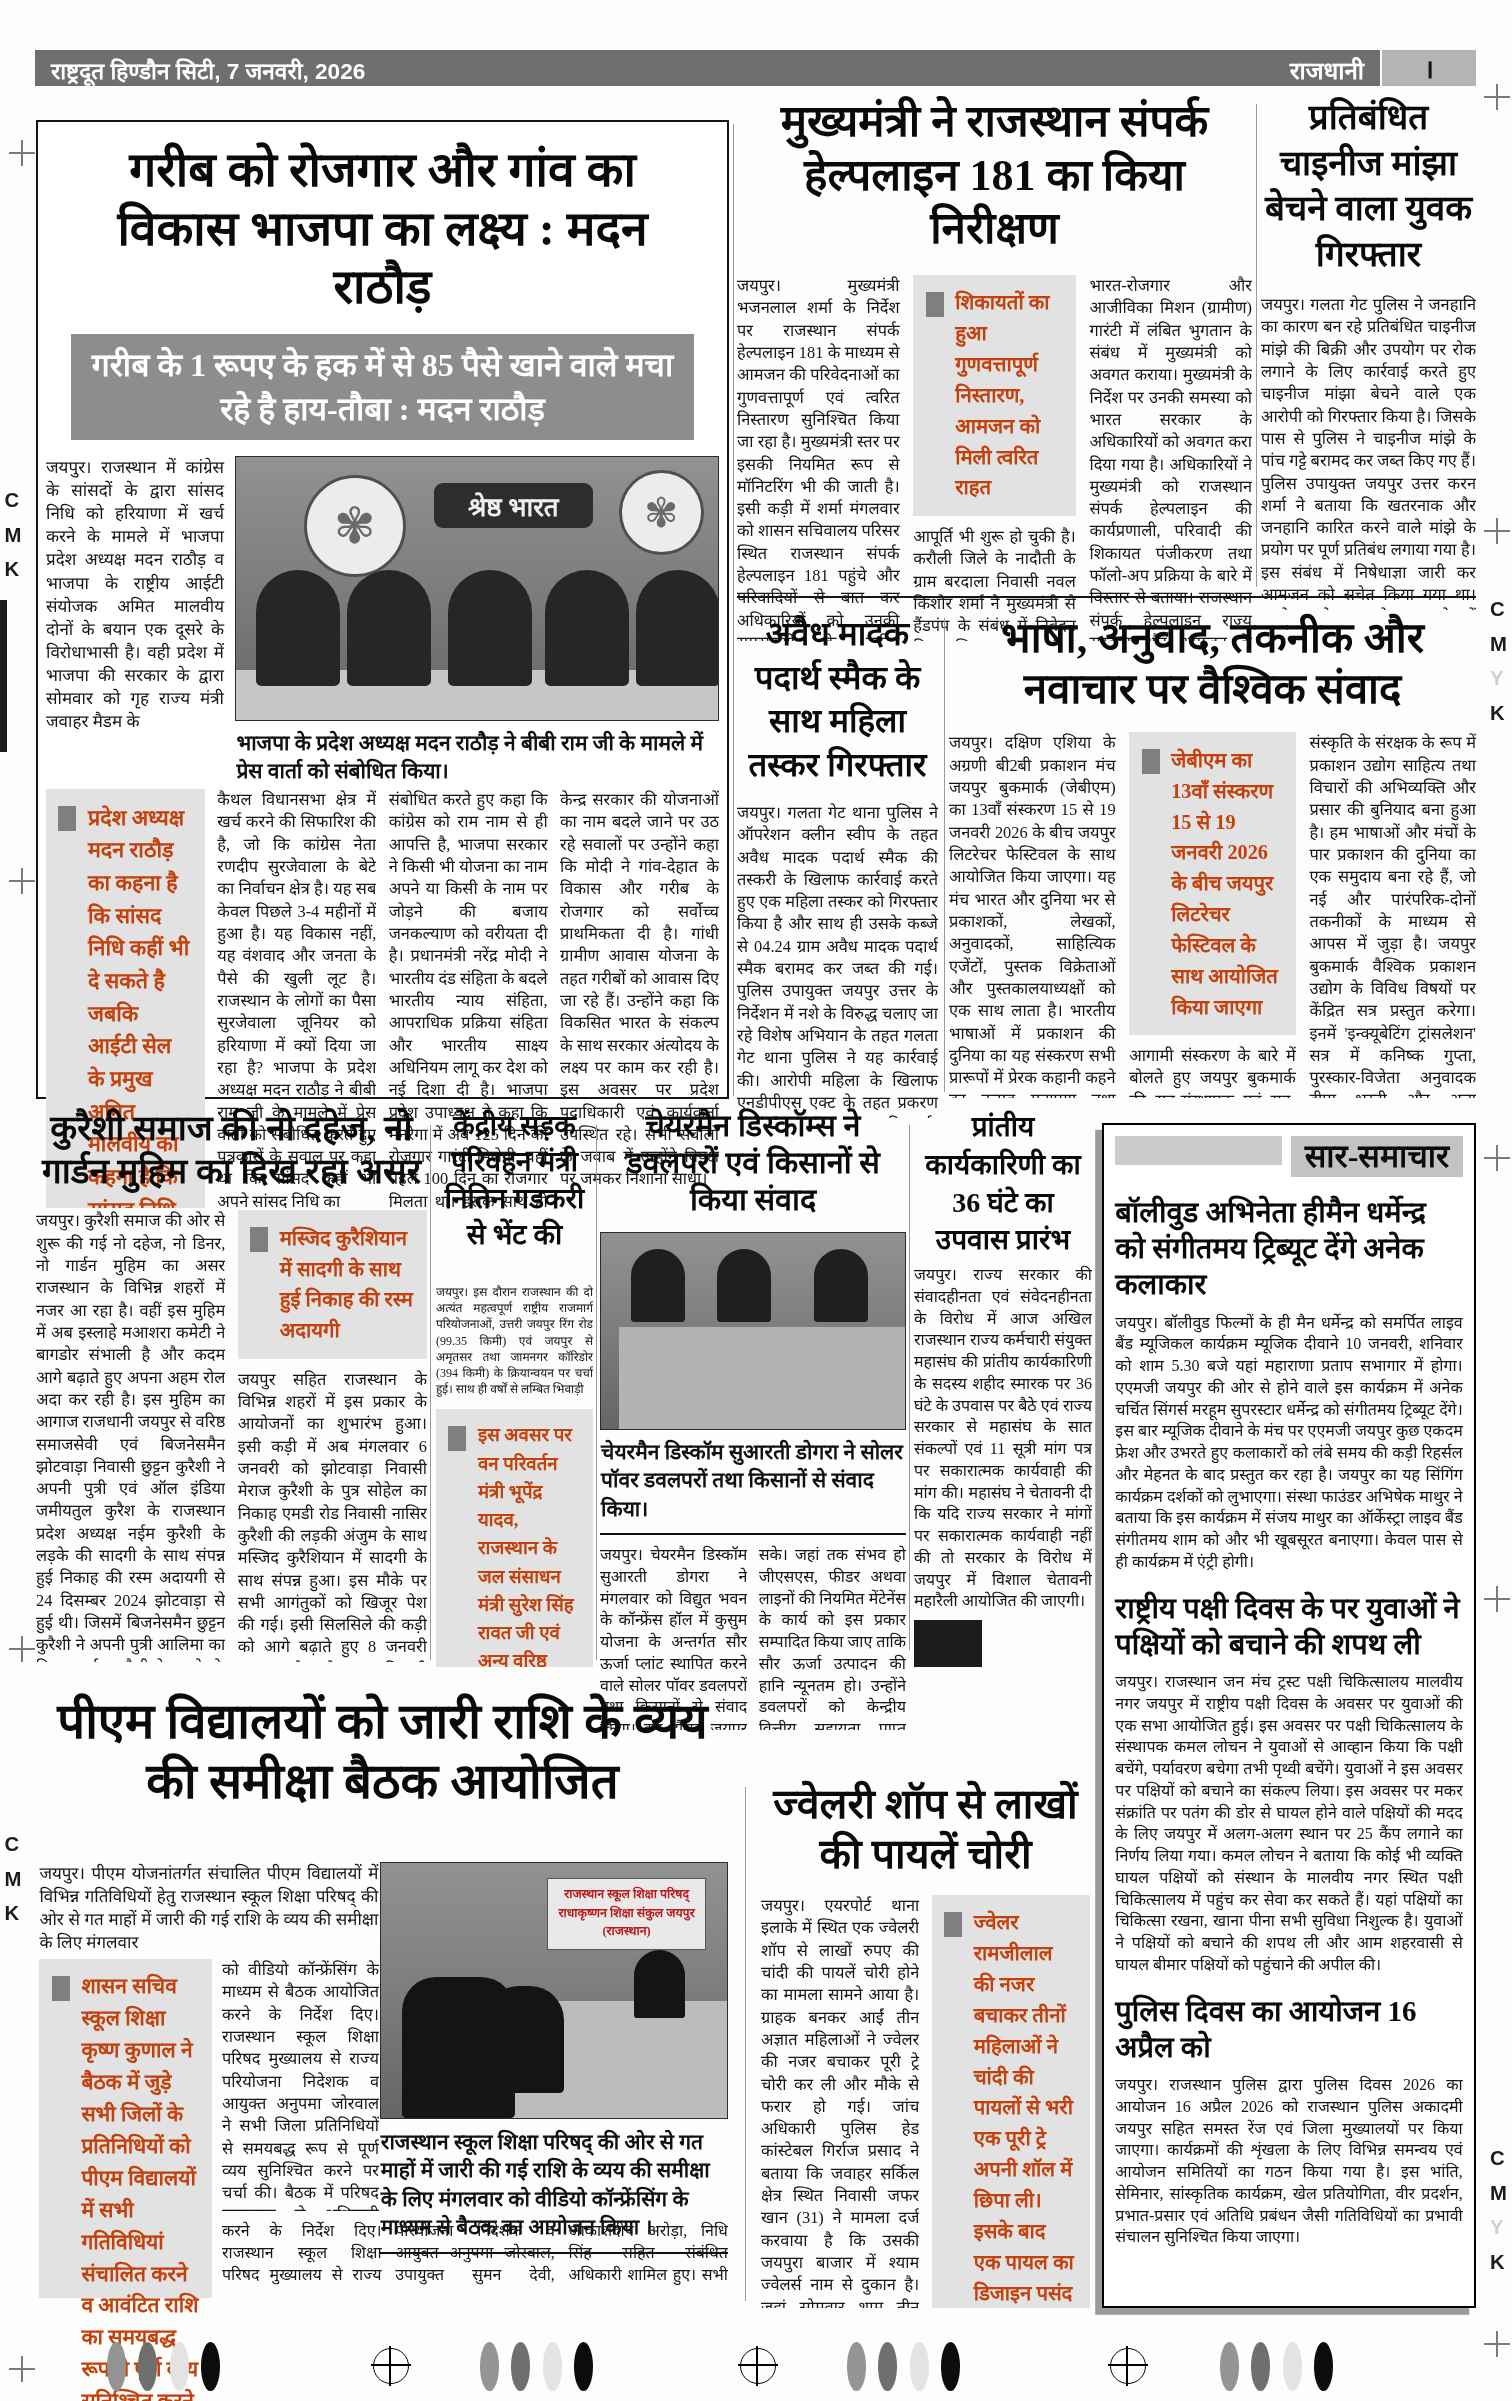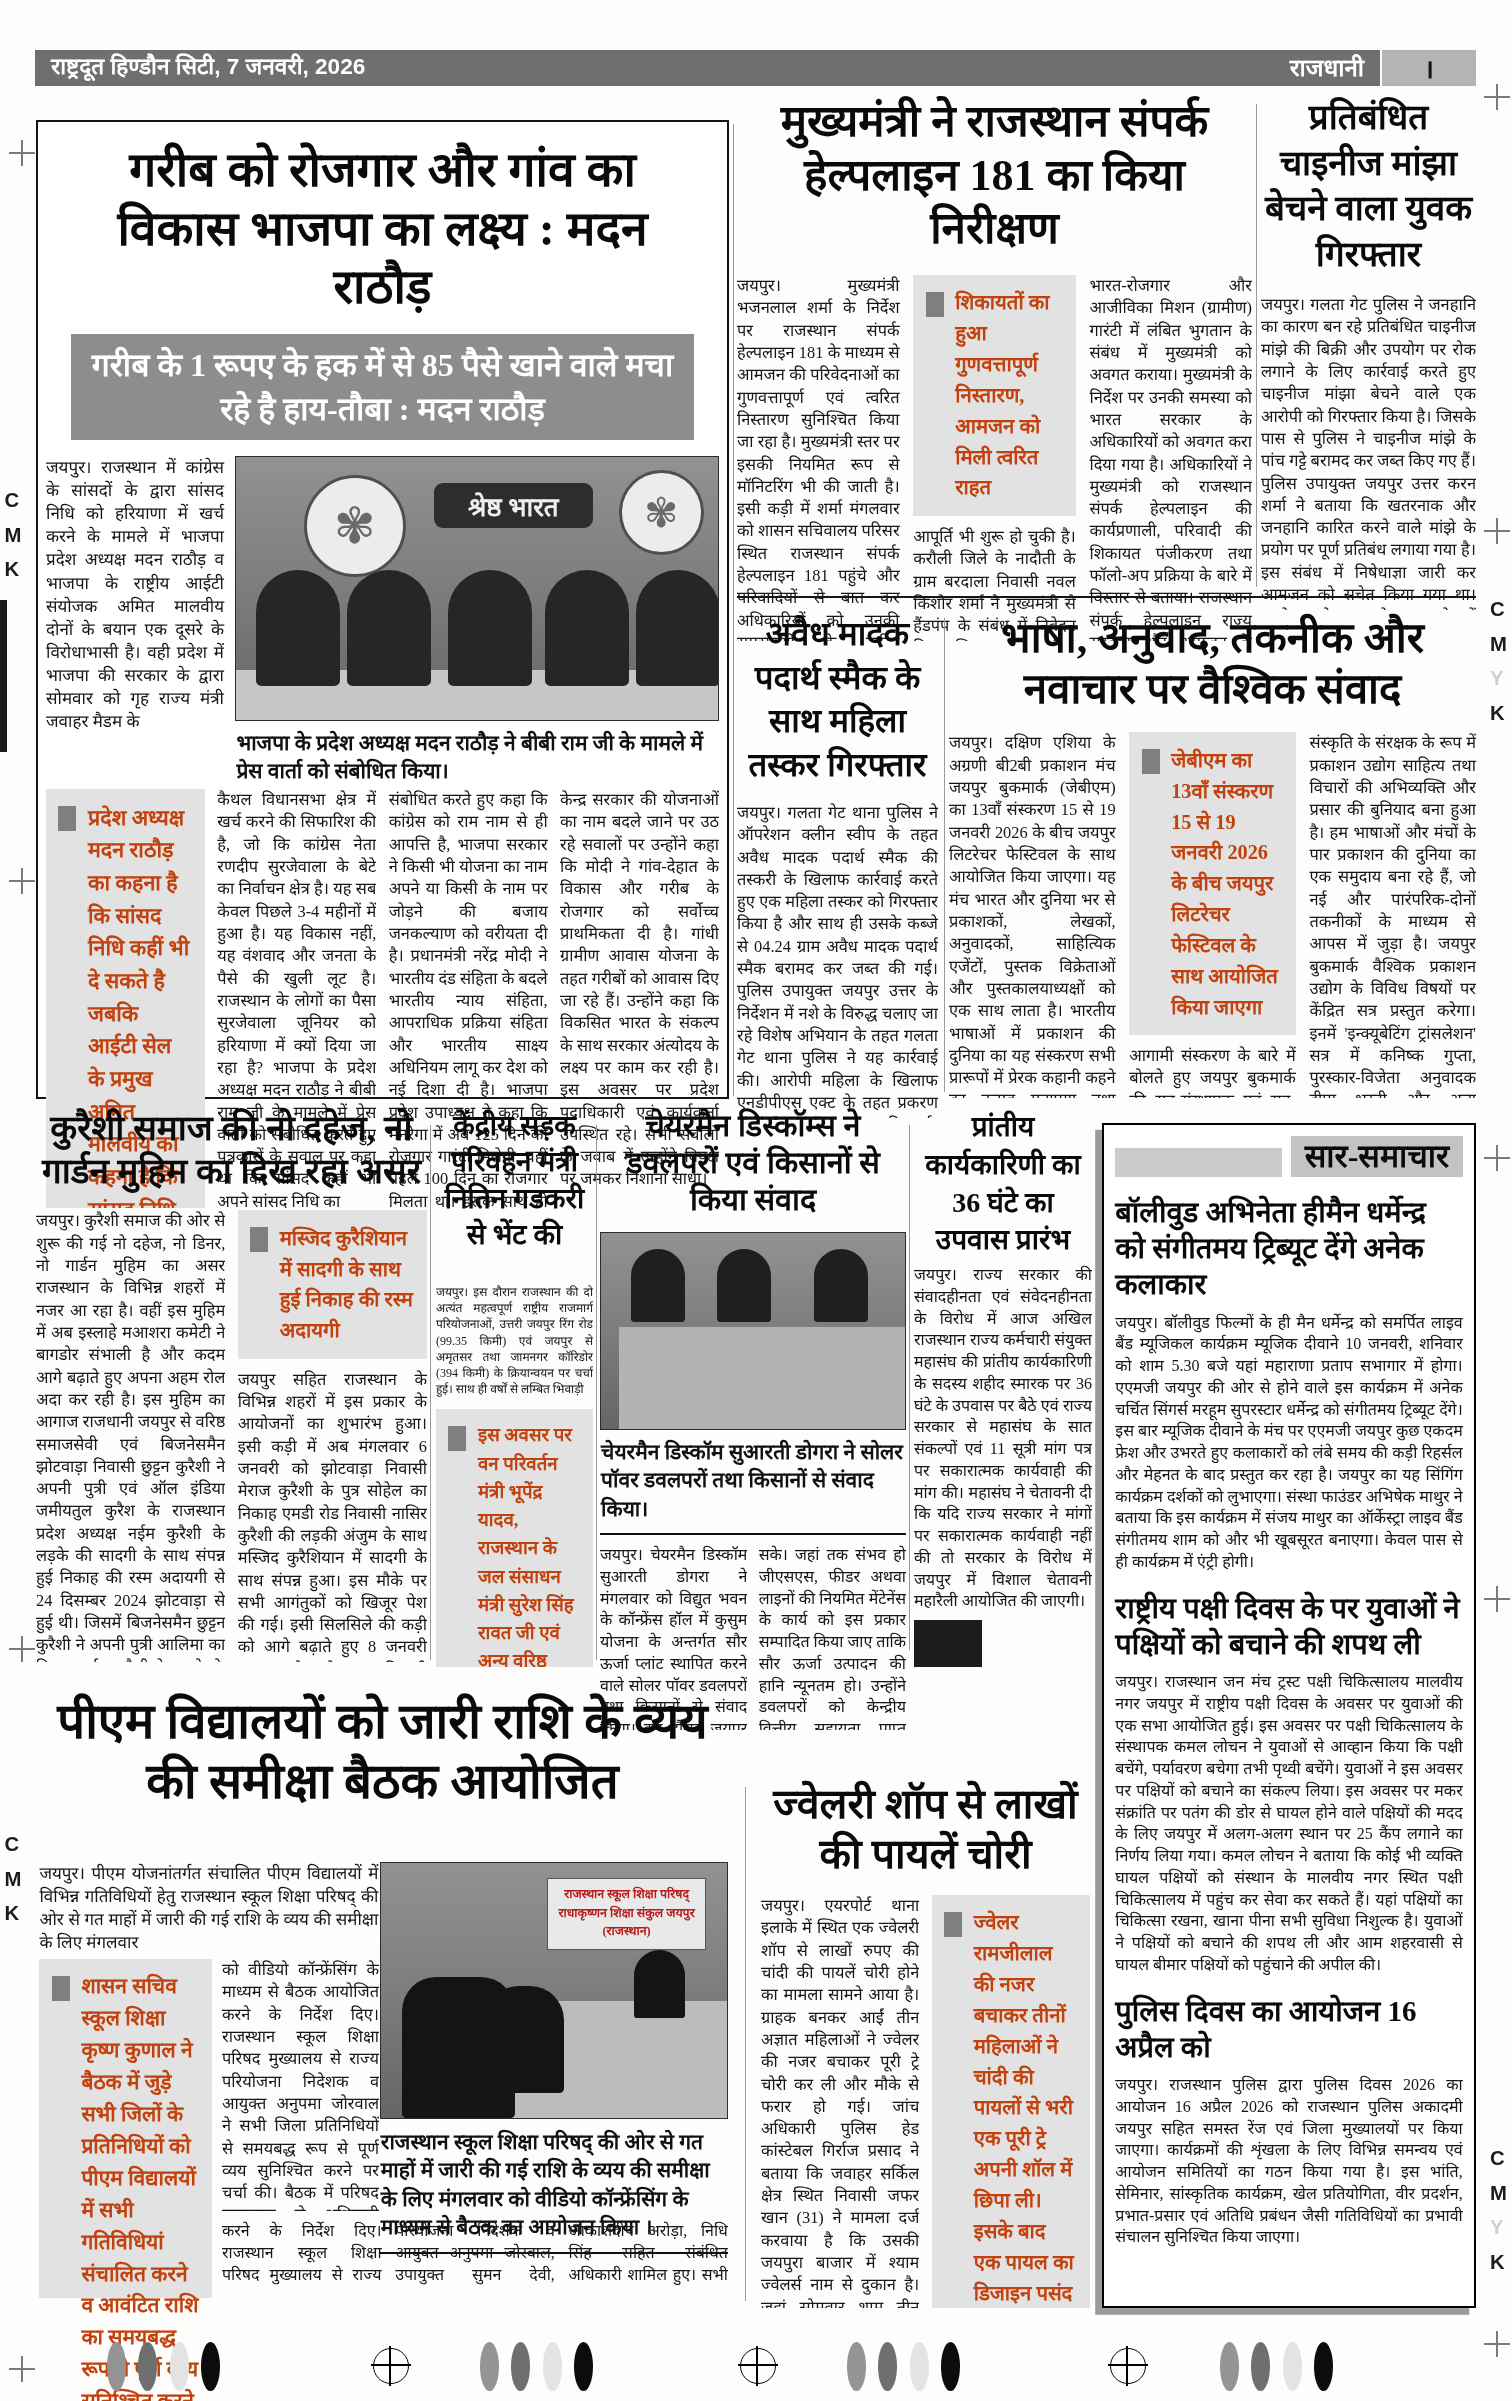--- a/index.html
+++ b/index.html
@@ -1,20 +1,20 @@
 <!DOCTYPE html>
 <html style="font-size:9px"><head>
 <meta charset="utf-8">
 <style>
   html,body{margin:0;padding:0;background:#e9e9e7;}
   .page{position:relative;width:1512px;height:2401px;background:#fdfdfc;overflow:hidden;
         font-family:"Liberation Serif",serif;color:#111;}
   
   .mast{position:absolute;left:35px;top:50px;width:1345px;height:36px;background:#6f6f6f;
-        display:flex;align-items:flex-start;justify-content:space-between;padding:0 16px;box-sizing:border-box;}
+        display:flex;align-items:flex-end;justify-content:space-between;padding:0 16px;box-sizing:border-box;}
   .mast .mleft{color:#fff;font-weight:700;font-size:22.6px;font-family:"Liberation Sans",sans-serif;}
   .mast .mright{color:#fff;font-weight:700;font-size:24px;font-family:"Liberation Sans",sans-serif;}
   .corner{position:absolute;left:1382px;top:50px;width:94px;height:36px;background:#b4b4b4;
         display:flex;align-items:center;justify-content:center;font-size:26px;font-weight:700;color:#111;}
   
   .art{position:absolute;box-sizing:border-box;}
   .hl{font-weight:700;text-align:center;line-height:1.22;color:#0a0a0a;}
   .bodytxt{font-size:16.4px;line-height:1.36;text-align:justify;color:#151515;}
   .qbox{position:relative;background:#e2e2e2;padding:12.4px 13.6px 12.4px 42px;font-weight:700;line-height:1.52;color:#c2410c;}
   .qmark{position:absolute;left:12.4px;top:17px;width:18px;height:25px;background:#7f7f7f;}
@@ -83,21 +83,21 @@
   .dp-table{position:absolute;bottom:0;left:6%;right:0;height:52%;background:#b3b3b3;}
   .dp-edge{position:absolute;bottom:46%;left:6%;right:0;height:9px;background:#8c8c8c;}
   .dp-fig{position:absolute;top:8%;width:54px;height:73px;background:#1f1f1f;border-radius:27px 27px 3.4px 3.4px;}
   #b4{left:914px;top:1108px;width:178px;height:559px;overflow:hidden;}
   #b4 .hl{font-size:28px;line-height:1.35;}
   #b4 .bodytxt{margin-top:5px;font-size:16px;}
   .sliver{width:68px;height:136px;background:#1c1c1c;margin-top:8px;}
   
   #b5{left:1102px;top:1123px;width:374px;height:1185px;border:2.3px solid #000;background:#fff;
       box-shadow:-6.8px 6.8px 0 #9b9b9b;padding:8px 11.3px;overflow:hidden;}
-  #b5 .dhead{display:flex;align-items:flex-end;margin-top:3.4px;}
+  #b5 .dhead{display:flex;align-items:flex-start;margin-top:3.4px;}
   #b5 .dband{flex:1;height:29px;background:#cbcbcb;margin-right:9px;}
   #b5 .dchip{background:#c3c3c3;padding:1.1px 13.6px;font-weight:700;font-size:32px;line-height:1.2;color:#0a0a0a;}
   #b5 .shl{font-weight:700;font-size:29px;line-height:1.25;margin-top:17px;color:#0a0a0a;}
   #b5 .bodytxt{margin-top:9px;font-size:16px;}
   #b5 .sbox{border:2.3px solid #000;box-shadow:-5.6px 5.6px 0 #9b9b9b;padding:6.8px 10.2px 10.2px;margin:19px 2.3px 0;}
   #b5 .sbox .shl{text-align:center;margin-top:2.3px;}
   
   #c1{left:36px;top:1689px;width:693px;height:618px;}
   #c1 .hl{font-size:49px;margin:3.4px 17px 0;}
   .c1-intro{position:absolute;left:3.4px;top:173px;width:339px;}

